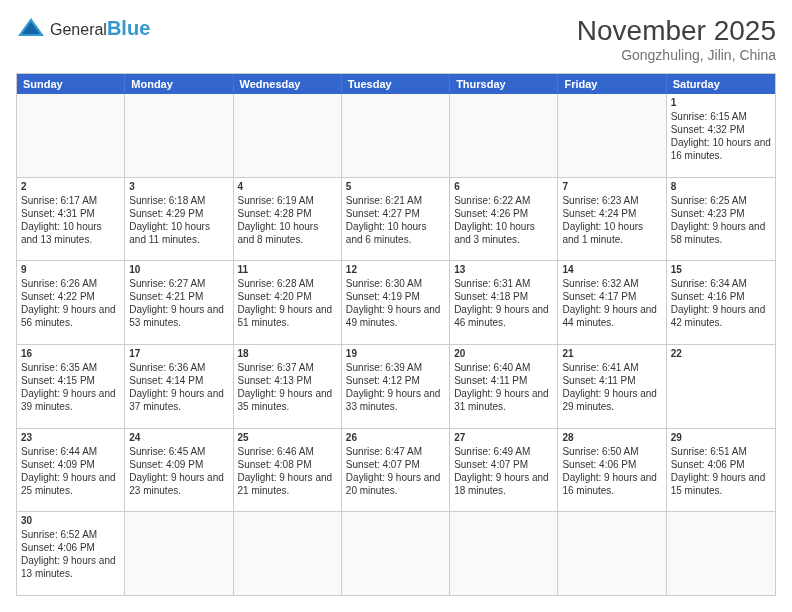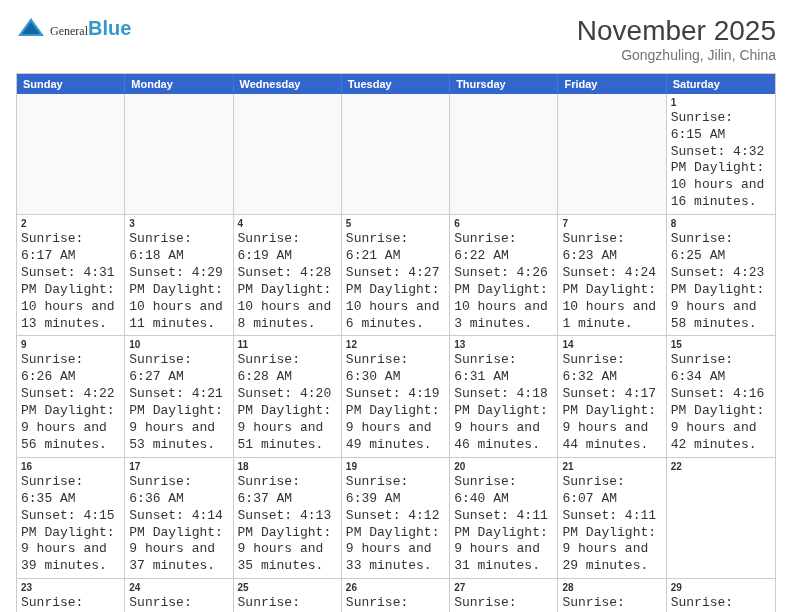--- a/index.html
+++ b/index.html
@@ -86,38 +86,37 @@
       overflow: hidden;
     }
     .cal-cell:last-child { border-right: none; }
     .cal-cell.empty { background: #f9f9f9; }
     .day-num {
       font-size: 10px;
       font-weight: bold;
       margin-bottom: 2px;
     }
     .cell-info {
-      font-size: 13px;
+      font-size: 10px;
       line-height: 1.3;
       color: #333;
-      font-family: Liberation Mono, monospace;
     }
   </style>
 </head>
 <body>
 
 <div class="page">
   <div class="header">
     <div class="logo">
       <svg class="logo-icon" viewBox="0 0 30 24" xmlns="http://www.w3.org/2000/svg">
         <polygon points="15,2 28,20 2,20" fill="#3399cc"></polygon>
         <polygon points="15,6 24,18 6,18" fill="#1166aa"></polygon>
       </svg>
       <div>
-        <span style="font-weight:normal;color:#333;font-size:12px;font-family:Liberation Serif, serif;">General</span><span style="font-weight:bold;color:#3399cc;font-size:20px;">Blue</span>
+        <span style="font-weight:normal;color:#333;font-size:16px;">General</span><span style="font-weight:bold;color:#3399cc;font-size:20px;">Blue</span>
       </div>
     </div>
     <div class="title-block">
       <div class="month-year">November 2025</div>
       <div class="location">Gongzhuling, Jilin, China</div>
     </div>
   </div>
 
   <div class="calendar">
     <div class="cal-header">
@@ -258,21 +257,21 @@
 Daylight: 9 hours and 33 minutes.</div>
           </div>
           <div class="cal-cell">
             <div class="day-num">20</div>
             <div class="cell-info">Sunrise: 6:40 AM
 Sunset: 4:11 PM
 Daylight: 9 hours and 31 minutes.</div>
           </div>
           <div class="cal-cell">
             <div class="day-num">21</div>
-            <div class="cell-info">Sunrise: 6:07 AM
+            <div class="cell-info">Sunrise: 6:41 AM
 Sunset: 4:11 PM
 Daylight: 9 hours and 29 minutes.</div>
           </div>
           <div class="cal-cell">
             <div class="day-num">22</div>
           </div>
         </div>
         <div class="cal-row">
           <div class="cal-cell">
             <div class="day-num">23</div>

